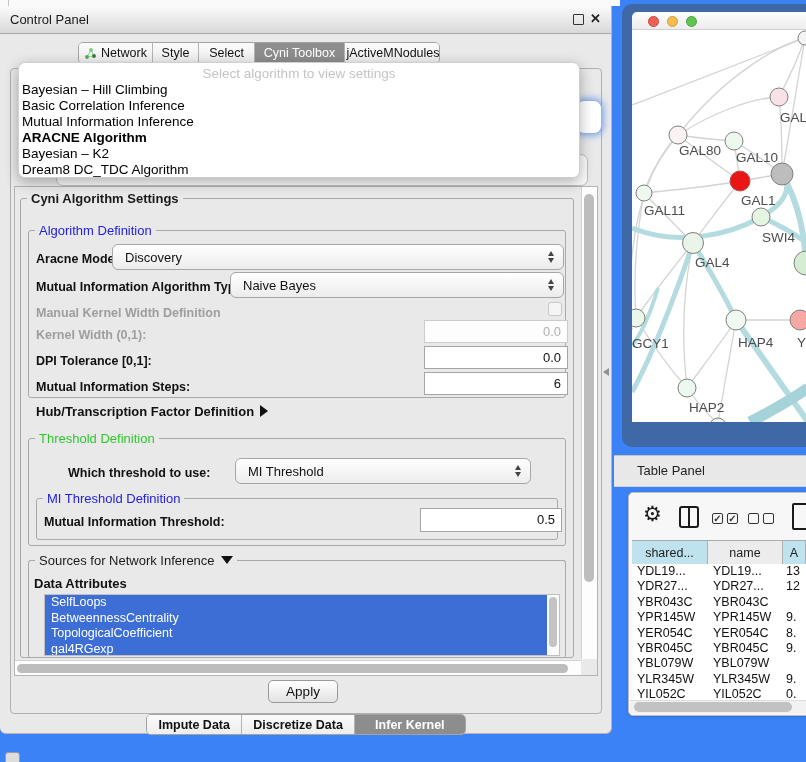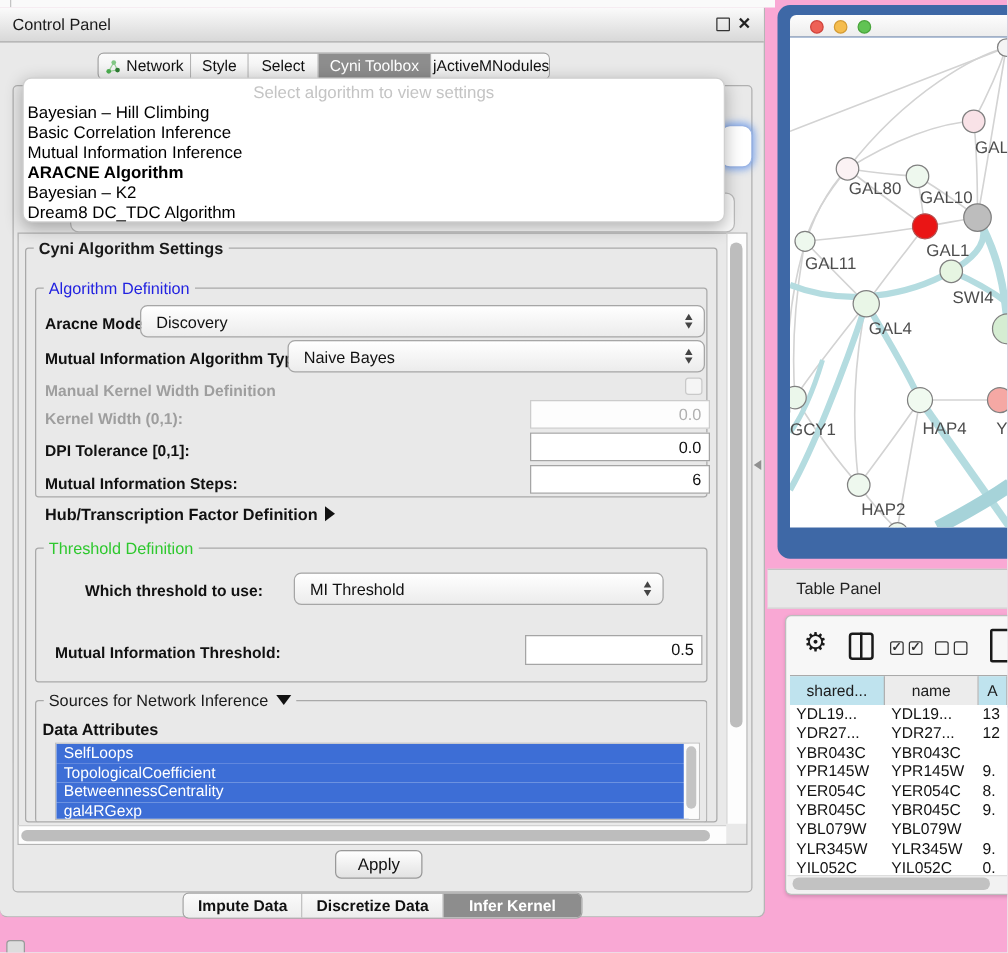--- a/index.html
+++ b/index.html
@@ -1,16 +1,16 @@
 <!DOCTYPE html>
 <html><head>
 <meta charset="utf-8">
 <style>
   html,body{margin:0;padding:0;background:#ececec;font-family:"Liberation Sans",sans-serif;}
-  .screen{position:relative;width:806px;height:762px;overflow:hidden;background:#f9a8d4;}
+  .screen{position:relative;width:806px;height:762px;overflow:hidden;background:#3b82f6;}
   .abs{position:absolute;}
   
   .topstrip{left:0;top:0;width:620px;height:6px;background:#fafafa;}
   .topstrip-line{left:8px;top:0;width:1px;height:6px;background:#c4c4c4;}
   .control-panel{left:0;top:6px;width:612px;height:728px;background:#e9e9e9;border-right:1px solid #b5b5b5;border-bottom:1px solid #b5b5b5;border-radius:0 0 6px 6px;box-sizing:border-box;}
   .titlebar{left:0;top:0;width:611px;height:27px;background:linear-gradient(#fbfbfb,#d8d8d8);border-bottom:1px solid #a8a8a8;}
   .titlebar-text{left:10px;top:6px;font-size:13px;color:#1a1a1a;}
   .float-ico{left:573px;top:8px;width:9px;height:9px;border:1.5px solid #333;border-radius:1px;}
   .close-ico{left:590px;top:5px;font-size:13px;font-weight:bold;color:#222;}
   
@@ -185,32 +185,35 @@
       <span class="group-label" style="color:#2ec82e;">Threshold Definition</span>
     </div>
     <div class="abs lbl" style="left:68px;top:460px;">Which threshold to use:</div>
     <div class="abs combo" style="left:235px;top:452px;width:296px;height:26px;">
       <span class="combo-text">MI Threshold</span>
       <span class="stepper">
           <span class="arr-up"></span>
           <span class="arr-dn"></span>
         </span>
     </div>
+    <div class="abs group" style="left:36px;top:492px;width:522px;height:42px;">
+      <span class="group-label" style="color:#2222e0;">MI Threshold Definition</span>
+    </div>
     <div class="abs lbl" style="left:44px;top:509px;">Mutual Information Threshold:</div>
     <div class="abs field" style="left:420px;top:502px;width:142px;height:24px;">0.5</div>
 
     <div class="abs group" style="left:28px;top:554px;width:538px;height:98px;border-bottom:none;">
       <span class="group-label" style="color:#1a1a1a;"><span>Sources for Network Inference</span><span class="tri-down"></span></span>
     </div>
     <div class="abs lbl" style="left:34px;top:570px;font-size:13px;">Data Attributes</div>
     <div class="abs attr-list">
       <div id="attr-items">
           <div class="attr-item" style="background: rgb(61, 110, 214);">SelfLoops</div>
+          <div class="attr-item" style="background: rgb(61, 110, 214);">BetweennessCentrality</div>
           <div class="attr-item" style="background: rgb(61, 110, 214);">TopologicalCoefficient</div>
-          <div class="attr-item" style="background: rgb(61, 110, 214);">BetweennessCentrality</div>
           <div class="attr-item" style="background: rgb(61, 110, 214);">gal4RGexp</div>
         </div>
     </div>
     <div class="abs ltrack"></div>
     <div class="abs lthumb"></div>
 
     <div class="abs apply-btn">Apply</div>
 
     <div class="abs seg" id="bottom-tabs">
         <div class="tab" style="width: 96px; font-weight: 600;">

